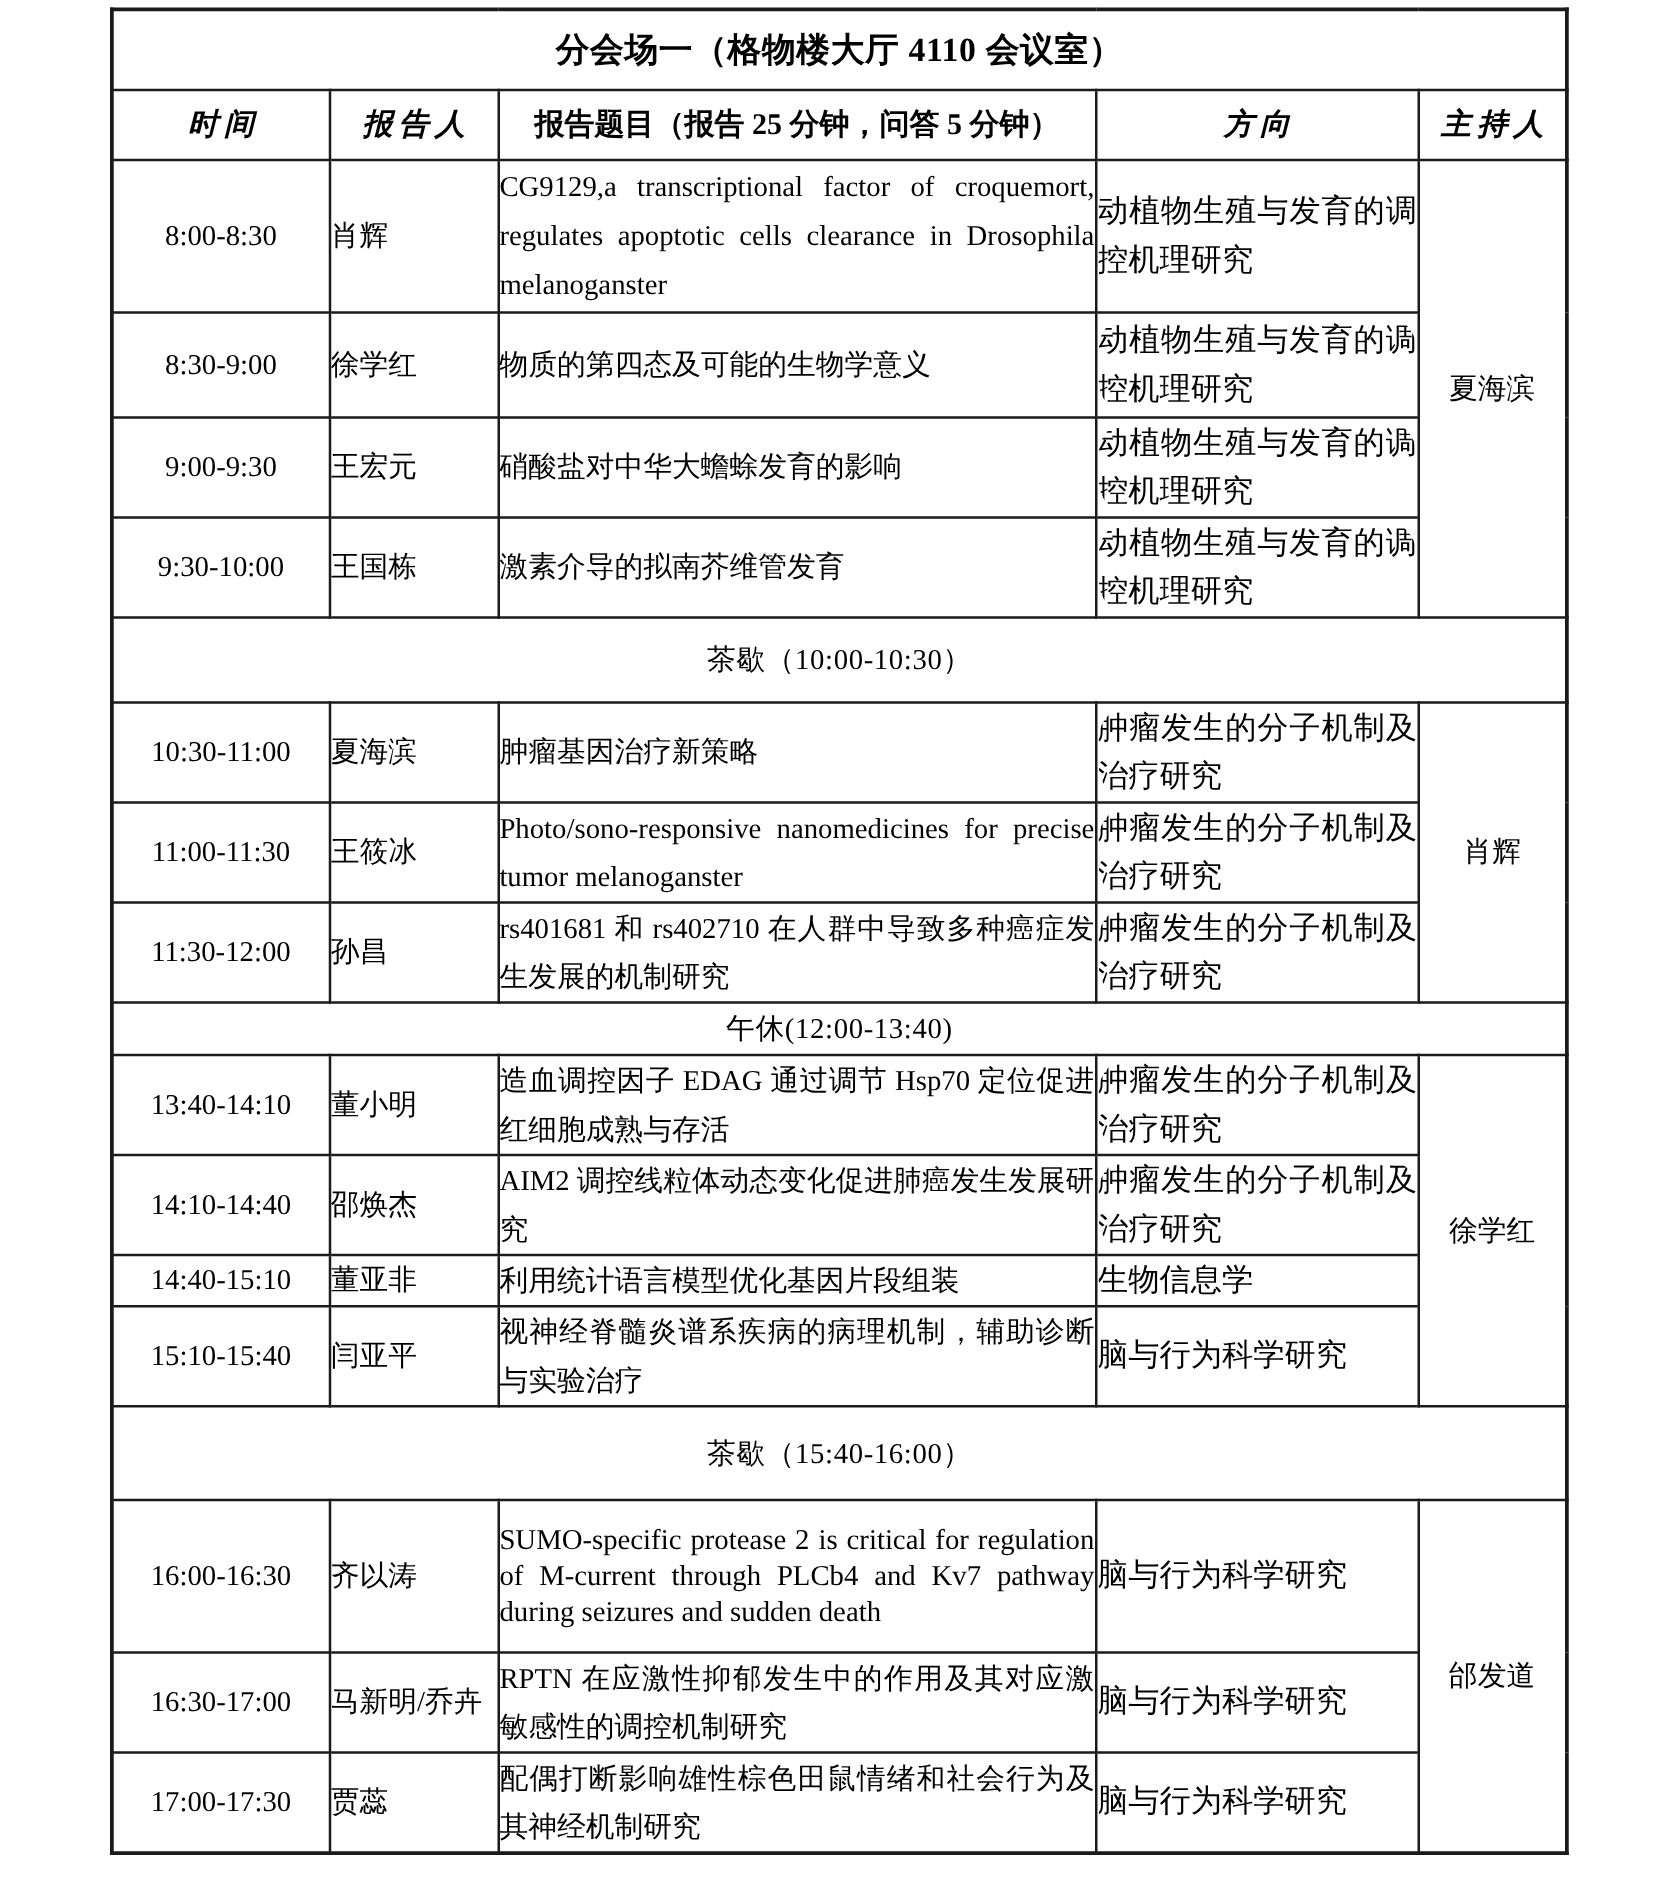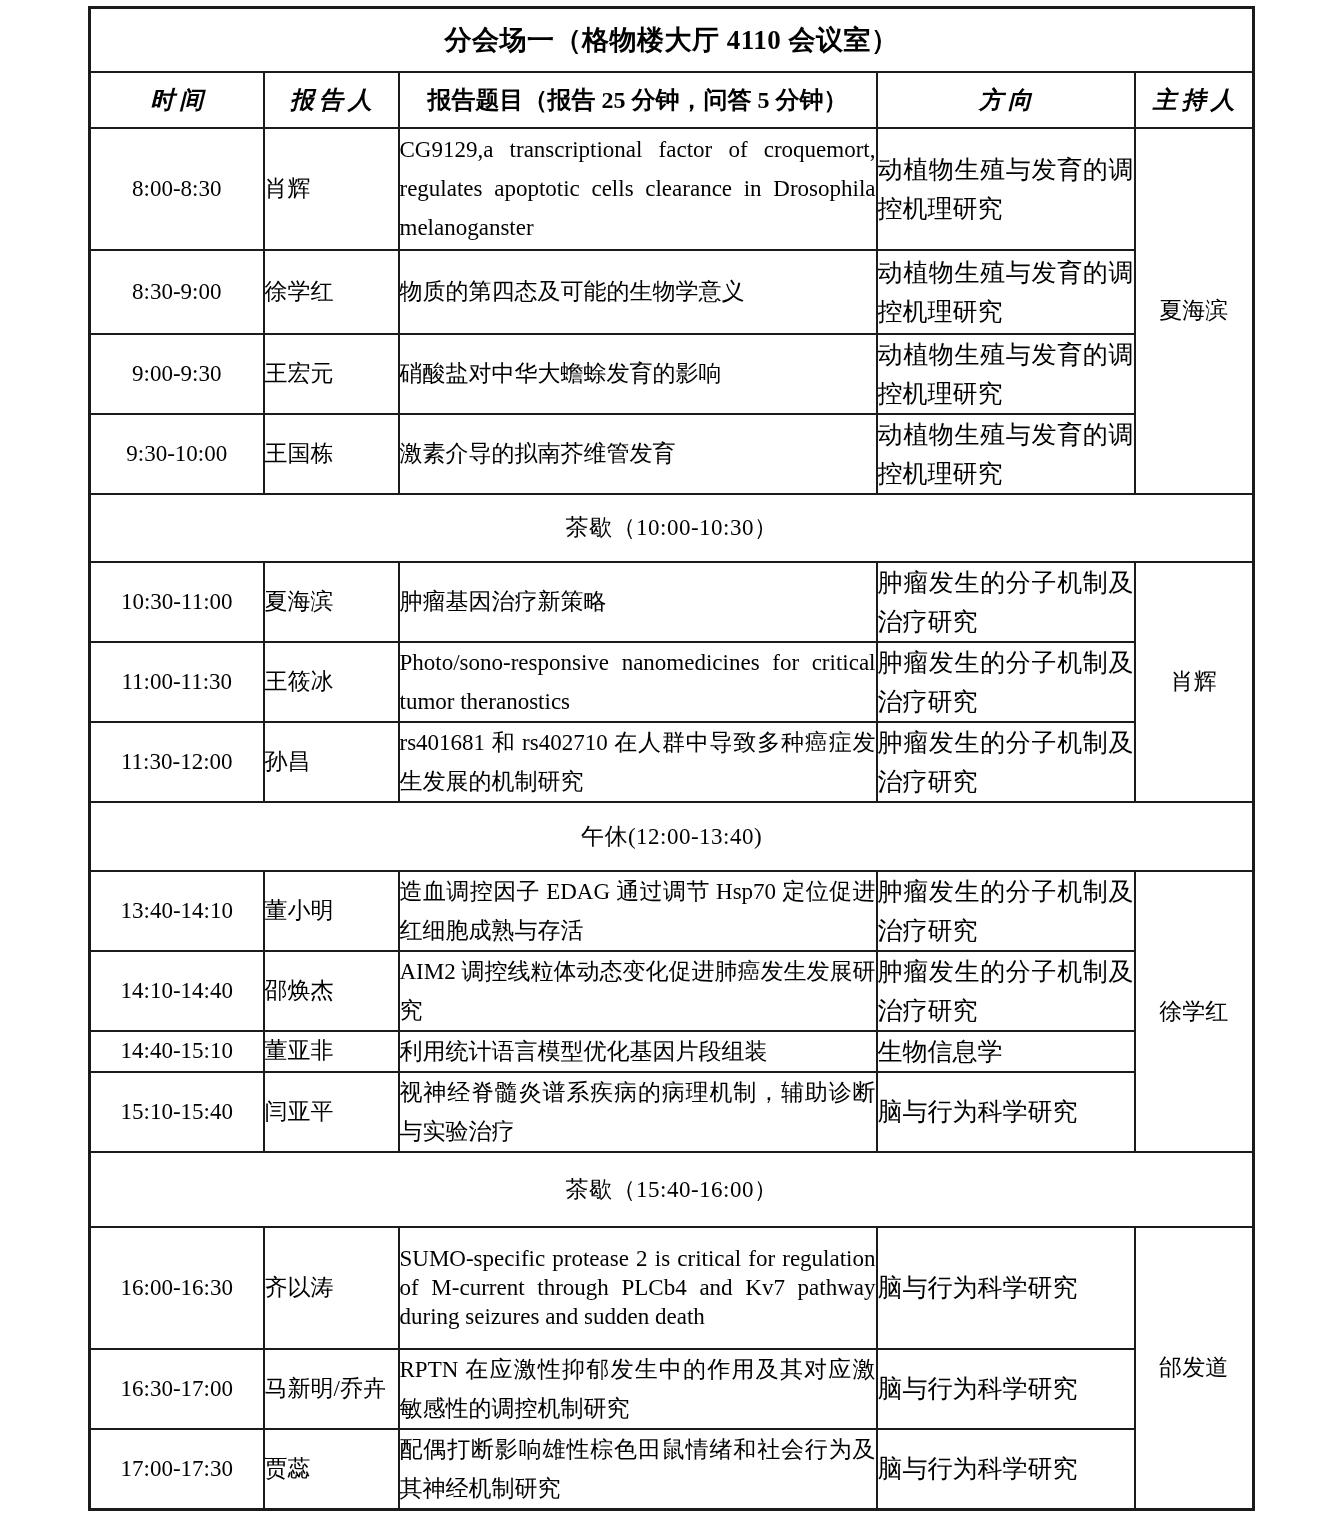--- a/index.html
+++ b/index.html
@@ -73,20 +73,21 @@
   }
   .c-title.tight{
     line-height:29px;
   }
   .c-dir{
     font-size:25px;
     padding:2px 18px 2px 19px;
     text-align:justify;
     text-align-last:left;
     line-height:39px;
+    border-radius:29px;
   }
   .c-chair{
     font-size:23px;
     text-align:center;
   }
   .c-break{
     font-size:23px;
     text-align:center;
     letter-spacing:0.5px;
   }
@@ -150,31 +151,31 @@
     <tr style="height:79px">
       <td class="c-time">10:30-11:00</td>
       <td class="c-spk">夏海滨</td>
       <td class="c-title">肿瘤基因治疗新策略</td>
       <td class="c-dir">肿瘤发生的分子机制及治疗研究</td>
       <td class="c-chair" rowspan="3">肖辉</td>
     </tr>
     <tr style="height:80px">
       <td class="c-time">11:00-11:30</td>
       <td class="c-spk">王筱冰</td>
-      <td class="c-title">Photo/sono-responsive nanomedicines for critical tumor theranostics</td>
+      <td class="c-title">Photo/sono-responsive nanomedicines for precise tumor melanoganster</td>
       <td class="c-dir">肿瘤发生的分子机制及治疗研究</td>
     </tr>
     <tr style="height:78px">
       <td class="c-time">11:30-12:00</td>
       <td class="c-spk">孙昌</td>
       <td class="c-title">rs401681 和 rs402710 在人群中导致多种癌症发生发展的机制研究</td>
       <td class="c-dir">肿瘤发生的分子机制及治疗研究</td>
     </tr>
 
-    <tr style="height:69px">
+    <tr style="height:42px">
       <td colspan="5" class="c-break">午休(12:00-13:40)</td>
     </tr>
 
     <tr style="height:80px">
       <td class="c-time">13:40-14:10</td>
       <td class="c-spk">董小明</td>
       <td class="c-title">造血调控因子 EDAG 通过调节 Hsp70 定位促进红细胞成熟与存活</td>
       <td class="c-dir">肿瘤发生的分子机制及治疗研究</td>
       <td class="c-chair" rowspan="4">徐学红</td>
     </tr>

